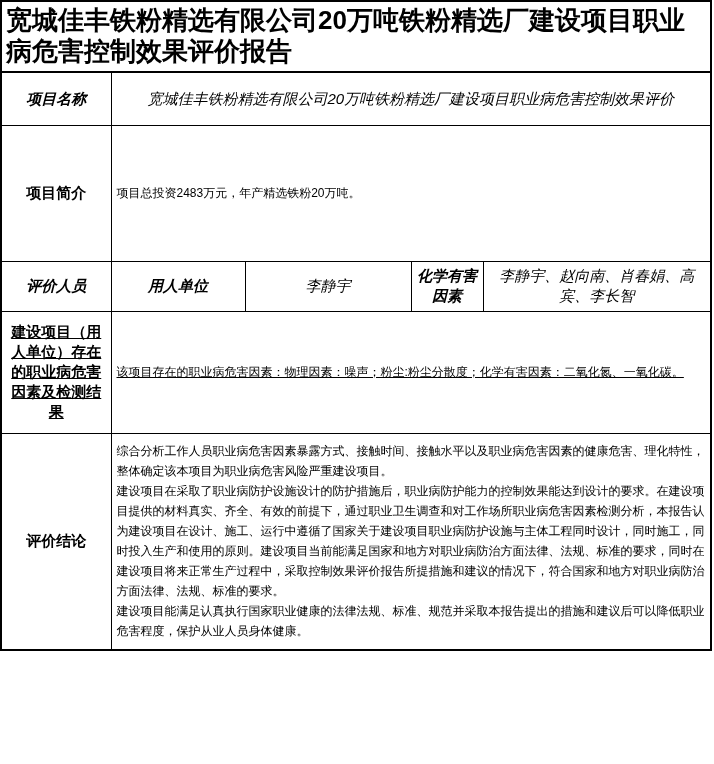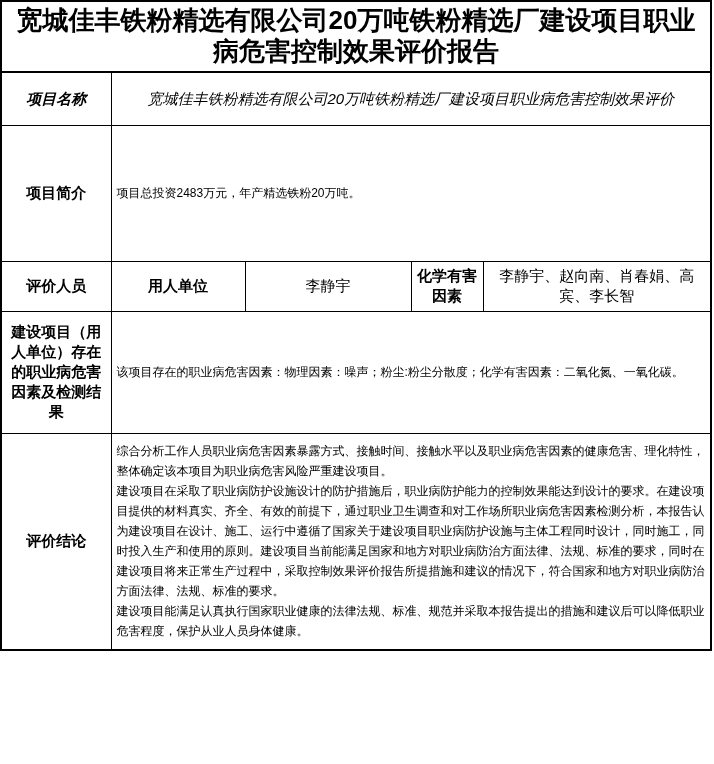--- a/index.html
+++ b/index.html
@@ -25,21 +25,21 @@
   td {
     border: 1px solid #000000;
     vertical-align: middle;
     padding: 2px 3px;
     overflow: hidden;
     word-break: break-all;
   }
   
   td.title-cell {
     border-bottom: 2px solid #000000;
-    text-align: center;
+    text-align: left;
     font-weight: bold;
     font-size: 26px;
     line-height: 31px;
     padding: 3px 4px 4px 4px;
     border-radius: 12px;
   }
   
   td.lbl {
     font-weight: bold;
     font-size: 15px;
@@ -56,23 +56,23 @@
   td.val-l {
     font-size: 12px;
     line-height: 20px;
     text-align: left;
     padding: 2px 5px;
   }
   tr.r-title { height: 66px; }
   tr.r1 { height: 52px; }
   tr.r2 { height: 53px; font-style: italic; }
   tr.r3 { height: 136px; }
-  tr.r4 { height: 50px; }
+  tr.r4 { height: 50px; font-style: italic; }
   tr.r5 { height: 56px; }
-  tr.r6 { height: 122px; }
+  tr.r6 { height: 122px; text-decoration: underline; }
   tr.r7 { height: 217px; }
   tr.r7 td.val-l { vertical-align: middle; }
   .para { margin: 0; }
 </style>
 </head>
 <body>
 
 <div class="page">
   <table class="report">
     <colgroup>

